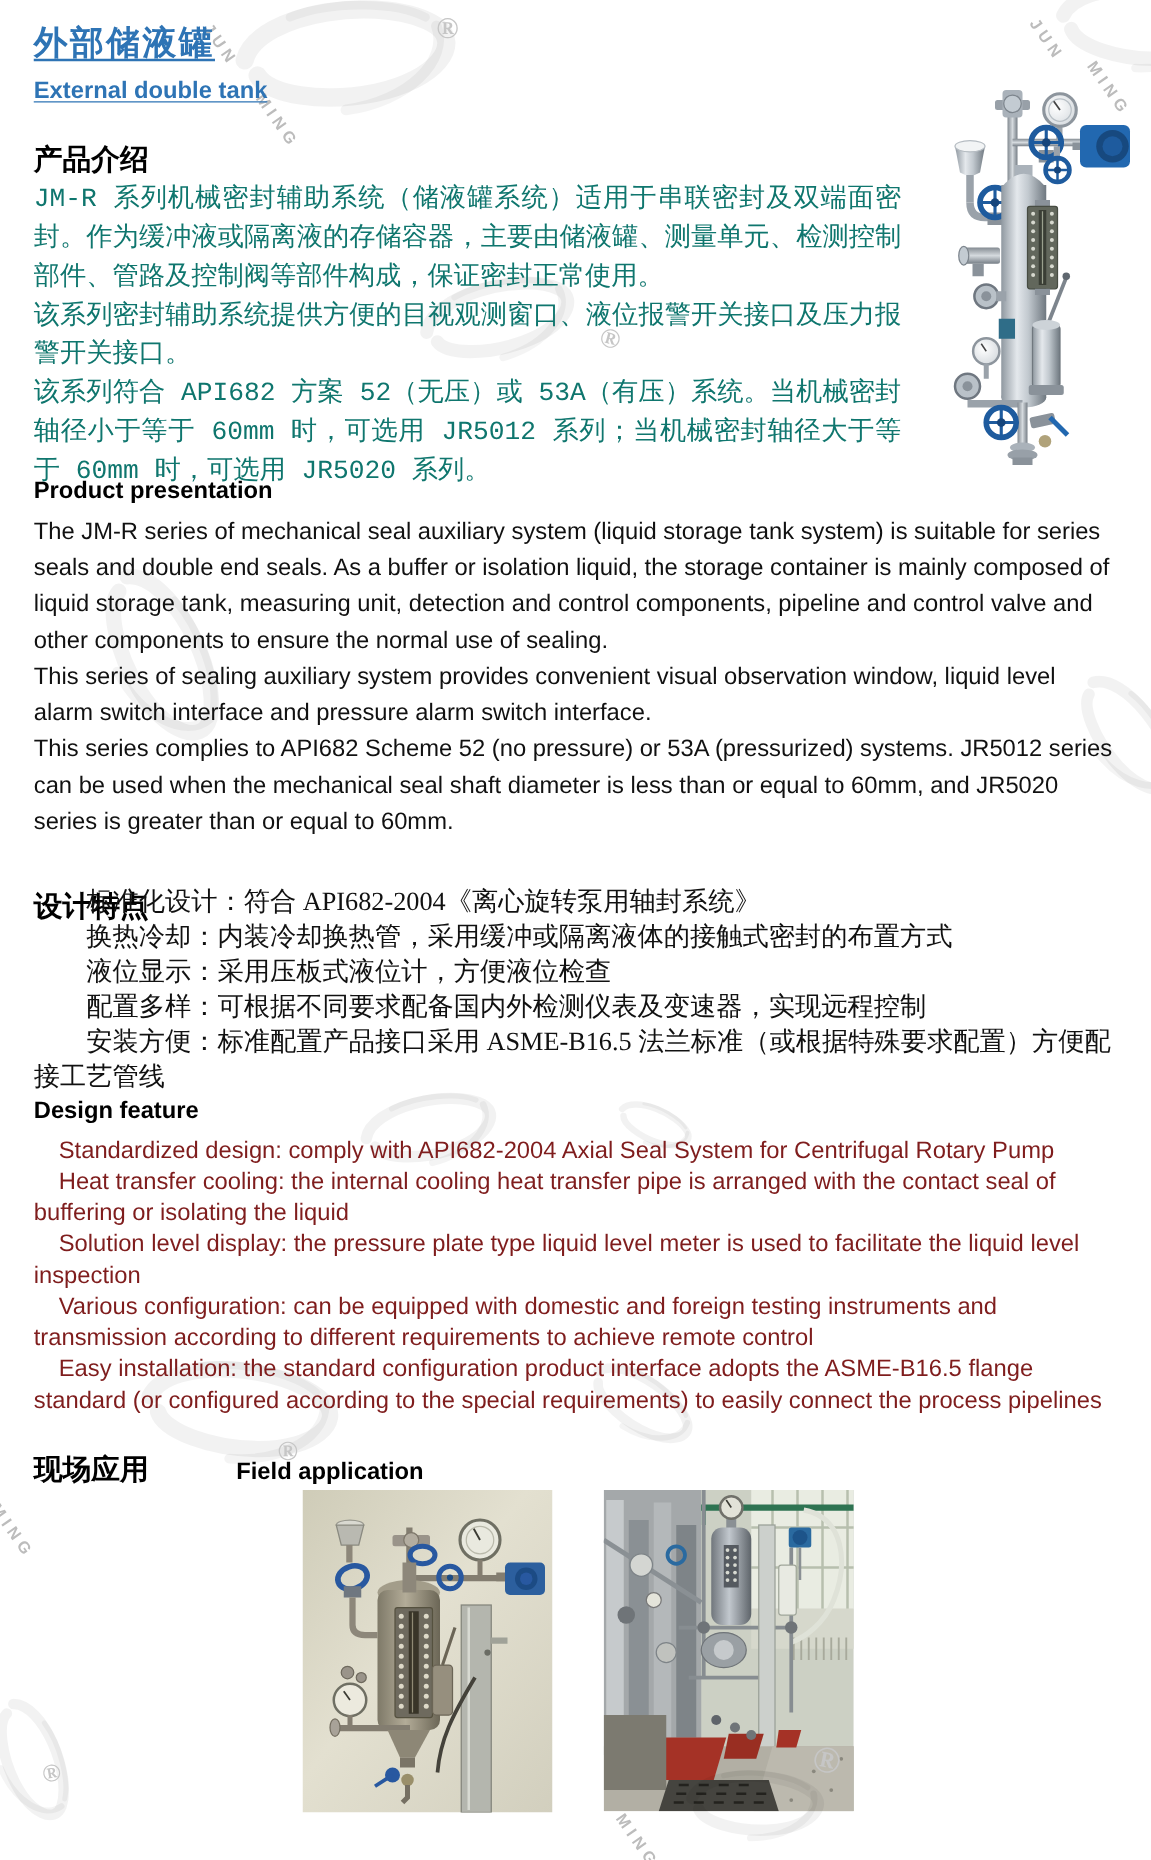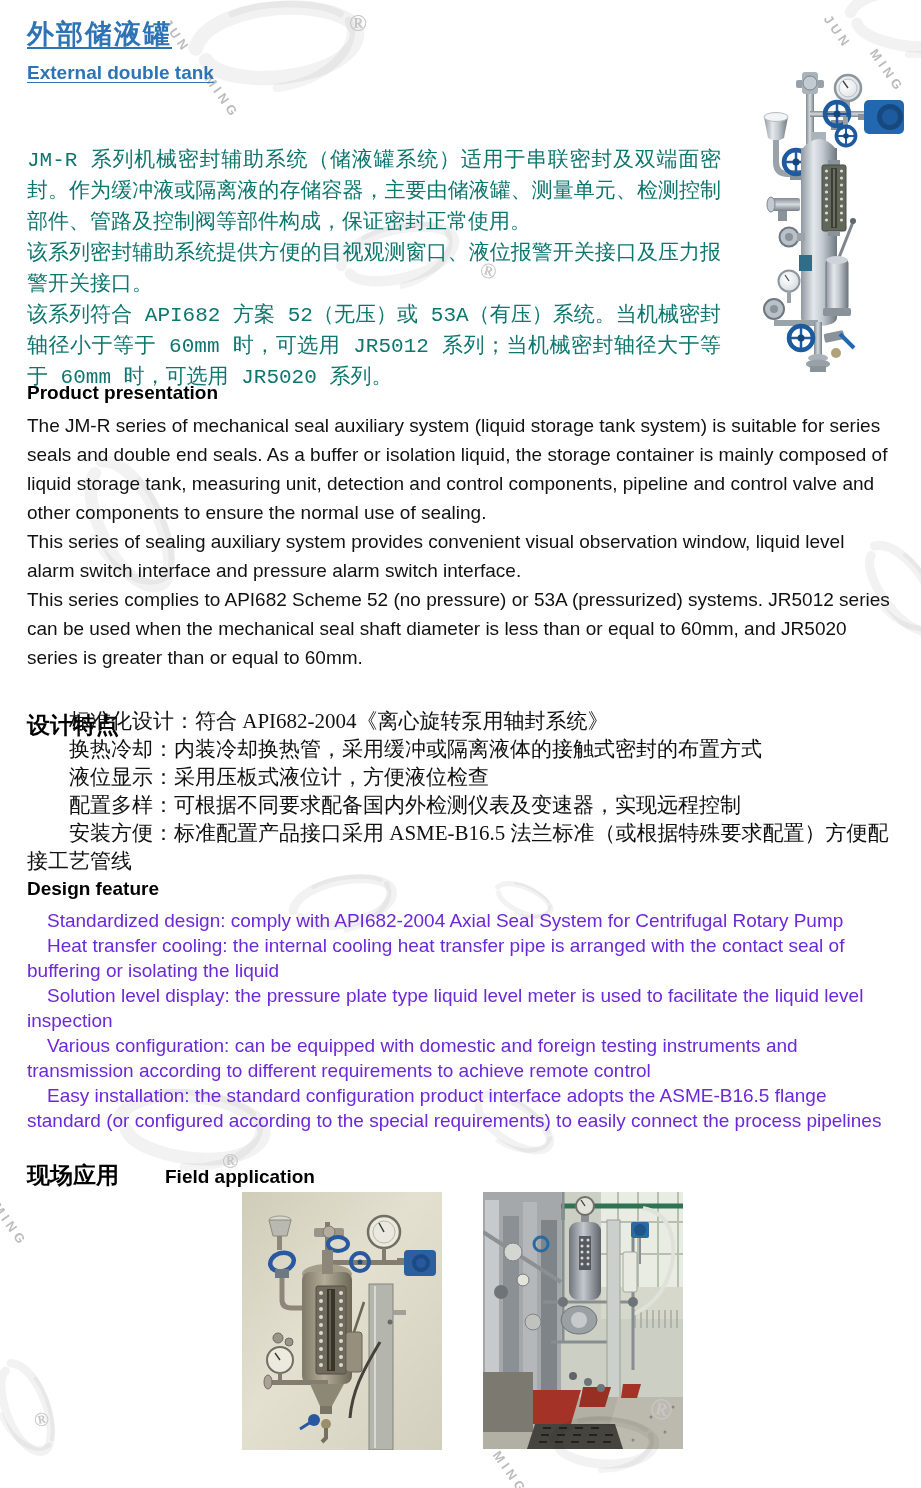--- a/index.html
+++ b/index.html
@@ -21,23 +21,23 @@
 
   .h-zh{font-size:23px;font-weight:bold;color:#000;font-family:"Liberation Sans",sans-serif;margin:0;}
   .h-en{font-size:19px;font-weight:bold;color:#000;margin:0;}
 
   .p-zh{font-size:21px;line-height:31px;margin:0;color:#0f766e;
         font-family:Liberation Mono, monospace;text-align:justify;}
   .p-en{font-size:19px;line-height:29px;margin:0;color:#111;}
 
   .b-zh{font-size:21px;line-height:28px;margin:0;color:#111;
         font-family:"Liberation Serif",serif;text-indent:42px;}
-  .b-en{font-size:19px;line-height:25px;margin:0;color:#6d28d9;text-indent:20px;}
-
-  .field-row{display:flex;align-items:baseline;gap:46px;}
+  .b-en{font-size:19px;line-height:25px;margin:0;color:#7f1d1d;text-indent:20px;}
+
+  .field-row{display:flex;align-items:baseline;gap:70px;}
 
   .photos{position:absolute;left:242px;top:1192px;display:flex;gap:41px;z-index:1;}
   .photo{display:block;}
 
   .illustration{position:absolute;left:740px;top:70px;width:181px;height:320px;z-index:1;}
 
   
   .wm{position:absolute;pointer-events:none;z-index:0;}
   .wm-text{position:absolute;color:#bcbcbc;font-size:13px;font-weight:bold;
            letter-spacing:4px;transform:rotate(55deg);transform-origin:left top;z-index:0;pointer-events:none;}
@@ -245,20 +245,21 @@
       <use href="#wheel" transform="translate(61,268)"></use>
       <rect x="84" y="262" width="20" height="9" rx="2" fill="#8a929a" transform="rotate(-12 94 266)"></rect>
       <line x1="100" y1="264" x2="114" y2="278" stroke="#2268b0" stroke-width="4"></line>
       <circle cx="96" cy="283" r="5" fill="#b0a27a"></circle>
       <ellipse cx="78" cy="288" rx="10" ry="4" fill="#aab2ba"></ellipse>
       <ellipse cx="78" cy="294" rx="12" ry="4.5" fill="#98a0a8"></ellipse>
       <rect x="70" y="296" width="16" height="6" fill="#8a929a"></rect>
     </svg>
   </div>
 
+  <h2 class="h-zh sec" style="top:112px">产品介绍</h2>
   <div class="sec" style="top:145px;width:694px;right:auto">
     <p class="p-zh">JM-R 系列机械密封辅助系统（储液罐系统）适用于串联密封及双端面密封。作为缓冲液或隔离液的存储容器，主要由储液罐、测量单元、检测控制部件、管路及控制阀等部件构成，保证密封正常使用。</p>
     <p class="p-zh">该系列密封辅助系统提供方便的目视观测窗口、液位报警开关接口及压力报警开关接口。</p>
     <p class="p-zh">该系列符合 API682 方案 52（无压）或 53A（有压）系统。当机械密封轴径小于等于 60mm 时，可选用 JR5012 系列；当机械密封轴径大于等于 60mm 时，可选用 JR5020 系列。</p>
   </div>
 
   <h2 class="h-en sec" style="top:382px">Product presentation</h2>
   <div class="sec" style="top:411px">
     <p class="p-en">The JM-R series of mechanical seal auxiliary system (liquid storage tank system) is suitable for series seals and double end seals. As a buffer or isolation liquid, the storage container is mainly composed of liquid storage tank, measuring unit, detection and control components, pipeline and control valve and other components to ensure the normal use of sealing.</p>
     <p class="p-en">This series of sealing auxiliary system provides convenient visual observation window, liquid level alarm switch interface and pressure alarm switch interface.</p>

